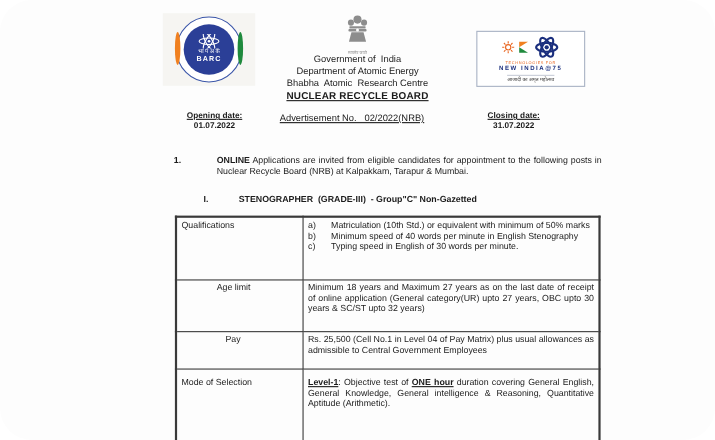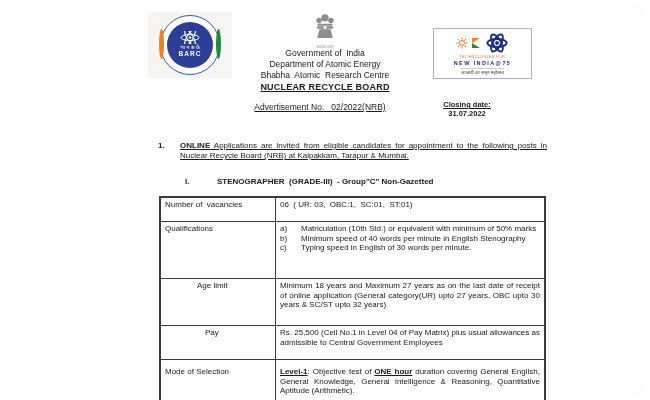--- a/index.html
+++ b/index.html
@@ -49,21 +49,21 @@
     font-size:7.5px; line-height:9px; font-weight:bold; }
   .date-block .lbl { text-decoration:underline; }
   .opening { left:155px; }
   .closing { left:427px; }
   .adv-line { position:absolute; left:230px; top:102px; width:180px; text-align:center;
     font-size:8.5px; line-height:10px; font-weight:normal; text-decoration:underline; }
 
   
   .intro { position:absolute; left:158px; top:141px; width:389px; font-size:8px; line-height:10px; }
   .intro-num { position:absolute; left:0; top:0; font-weight:bold; }
-  .intro-text { margin-left:22px; text-align:justify;text-decoration:underline; }
+  .intro-text { margin-left:39px; text-align:justify; }
 
   .section-head { position:absolute; left:185px; top:177px; font-size:8px; line-height:10px; font-weight:bold; }
   .section-head .roman { display:inline-block; width:32px; }
 
   
   .post-table { position:absolute; left:159px; top:196px; width:387px;
     border-collapse:collapse; table-layout:fixed; }
   .post-table td { border:1px solid #3a3a3a; vertical-align:top;
     padding:2px 4px; font-size:8px; line-height:9.6px; }
   .post-table { border:2px solid #3a3a3a; }
@@ -138,43 +138,43 @@
     <div class="ni-line3">आजादी का अमृत महोत्सव</div>
   </div>
 
   <div class="center-head">
     <div class="gov-line prewrap">Government of  India</div>
     <div class="gov-line">Department of Atomic Energy</div>
     <div class="gov-line prewrap">Bhabha  Atomic  Research Centre</div>
     <div class="board-name">NUCLEAR RECYCLE BOARD</div>
   </div>
 
+  <div class="date-block opening">
+    <div class="lbl">Opening date:</div>
+    <div>01.07.2022</div>
+  </div>
   <div class="adv-line prewrap">Advertisement No.   02/2022(NRB)</div>
   <div class="date-block closing">
     <div class="lbl">Closing date:</div>
     <div>31.07.2022</div>
   </div>
 
   <div class="intro">
     <span class="intro-num">1.</span>
     <div class="intro-text">
       <b>ONLINE</b><span> Applications are invited from eligible candidates for appointment to the following posts in Nuclear Recycle Board (NRB) at Kalpakkam,  Tarapur  &amp;  Mumbai.</span>
     </div>
   </div>
 
   <div class="section-head">
     <span class="roman">I.</span><span class="prewrap">STENOGRAPHER  (GRADE-III)  - Group"C" Non-Gazetted</span>
   </div>
 
   <table class="post-table">
     <tbody>
-        <tr>
-      <td class="col-label prewrap" style="height:19px;">Number of  vacancies</td>
-      <td class="prewrap">06  ( UR: 03,  OBC:1,  SC:01,  ST:01)</td>
-    </tr>
     <tr>
       <td class="col-label" style="height:52px;">Qualifications</td>
       <td>
         <div class="qitem">
           <span class="qmark">a)</span>
           <span class="qtext">Matriculation (10th Std.) or equivalent with minimum of 50% marks</span>
         </div>
         <div class="qitem">
           <span class="qmark">b)</span>
           <span class="qtext">Minimum speed of 40 words per minute in English Stenography</span>

